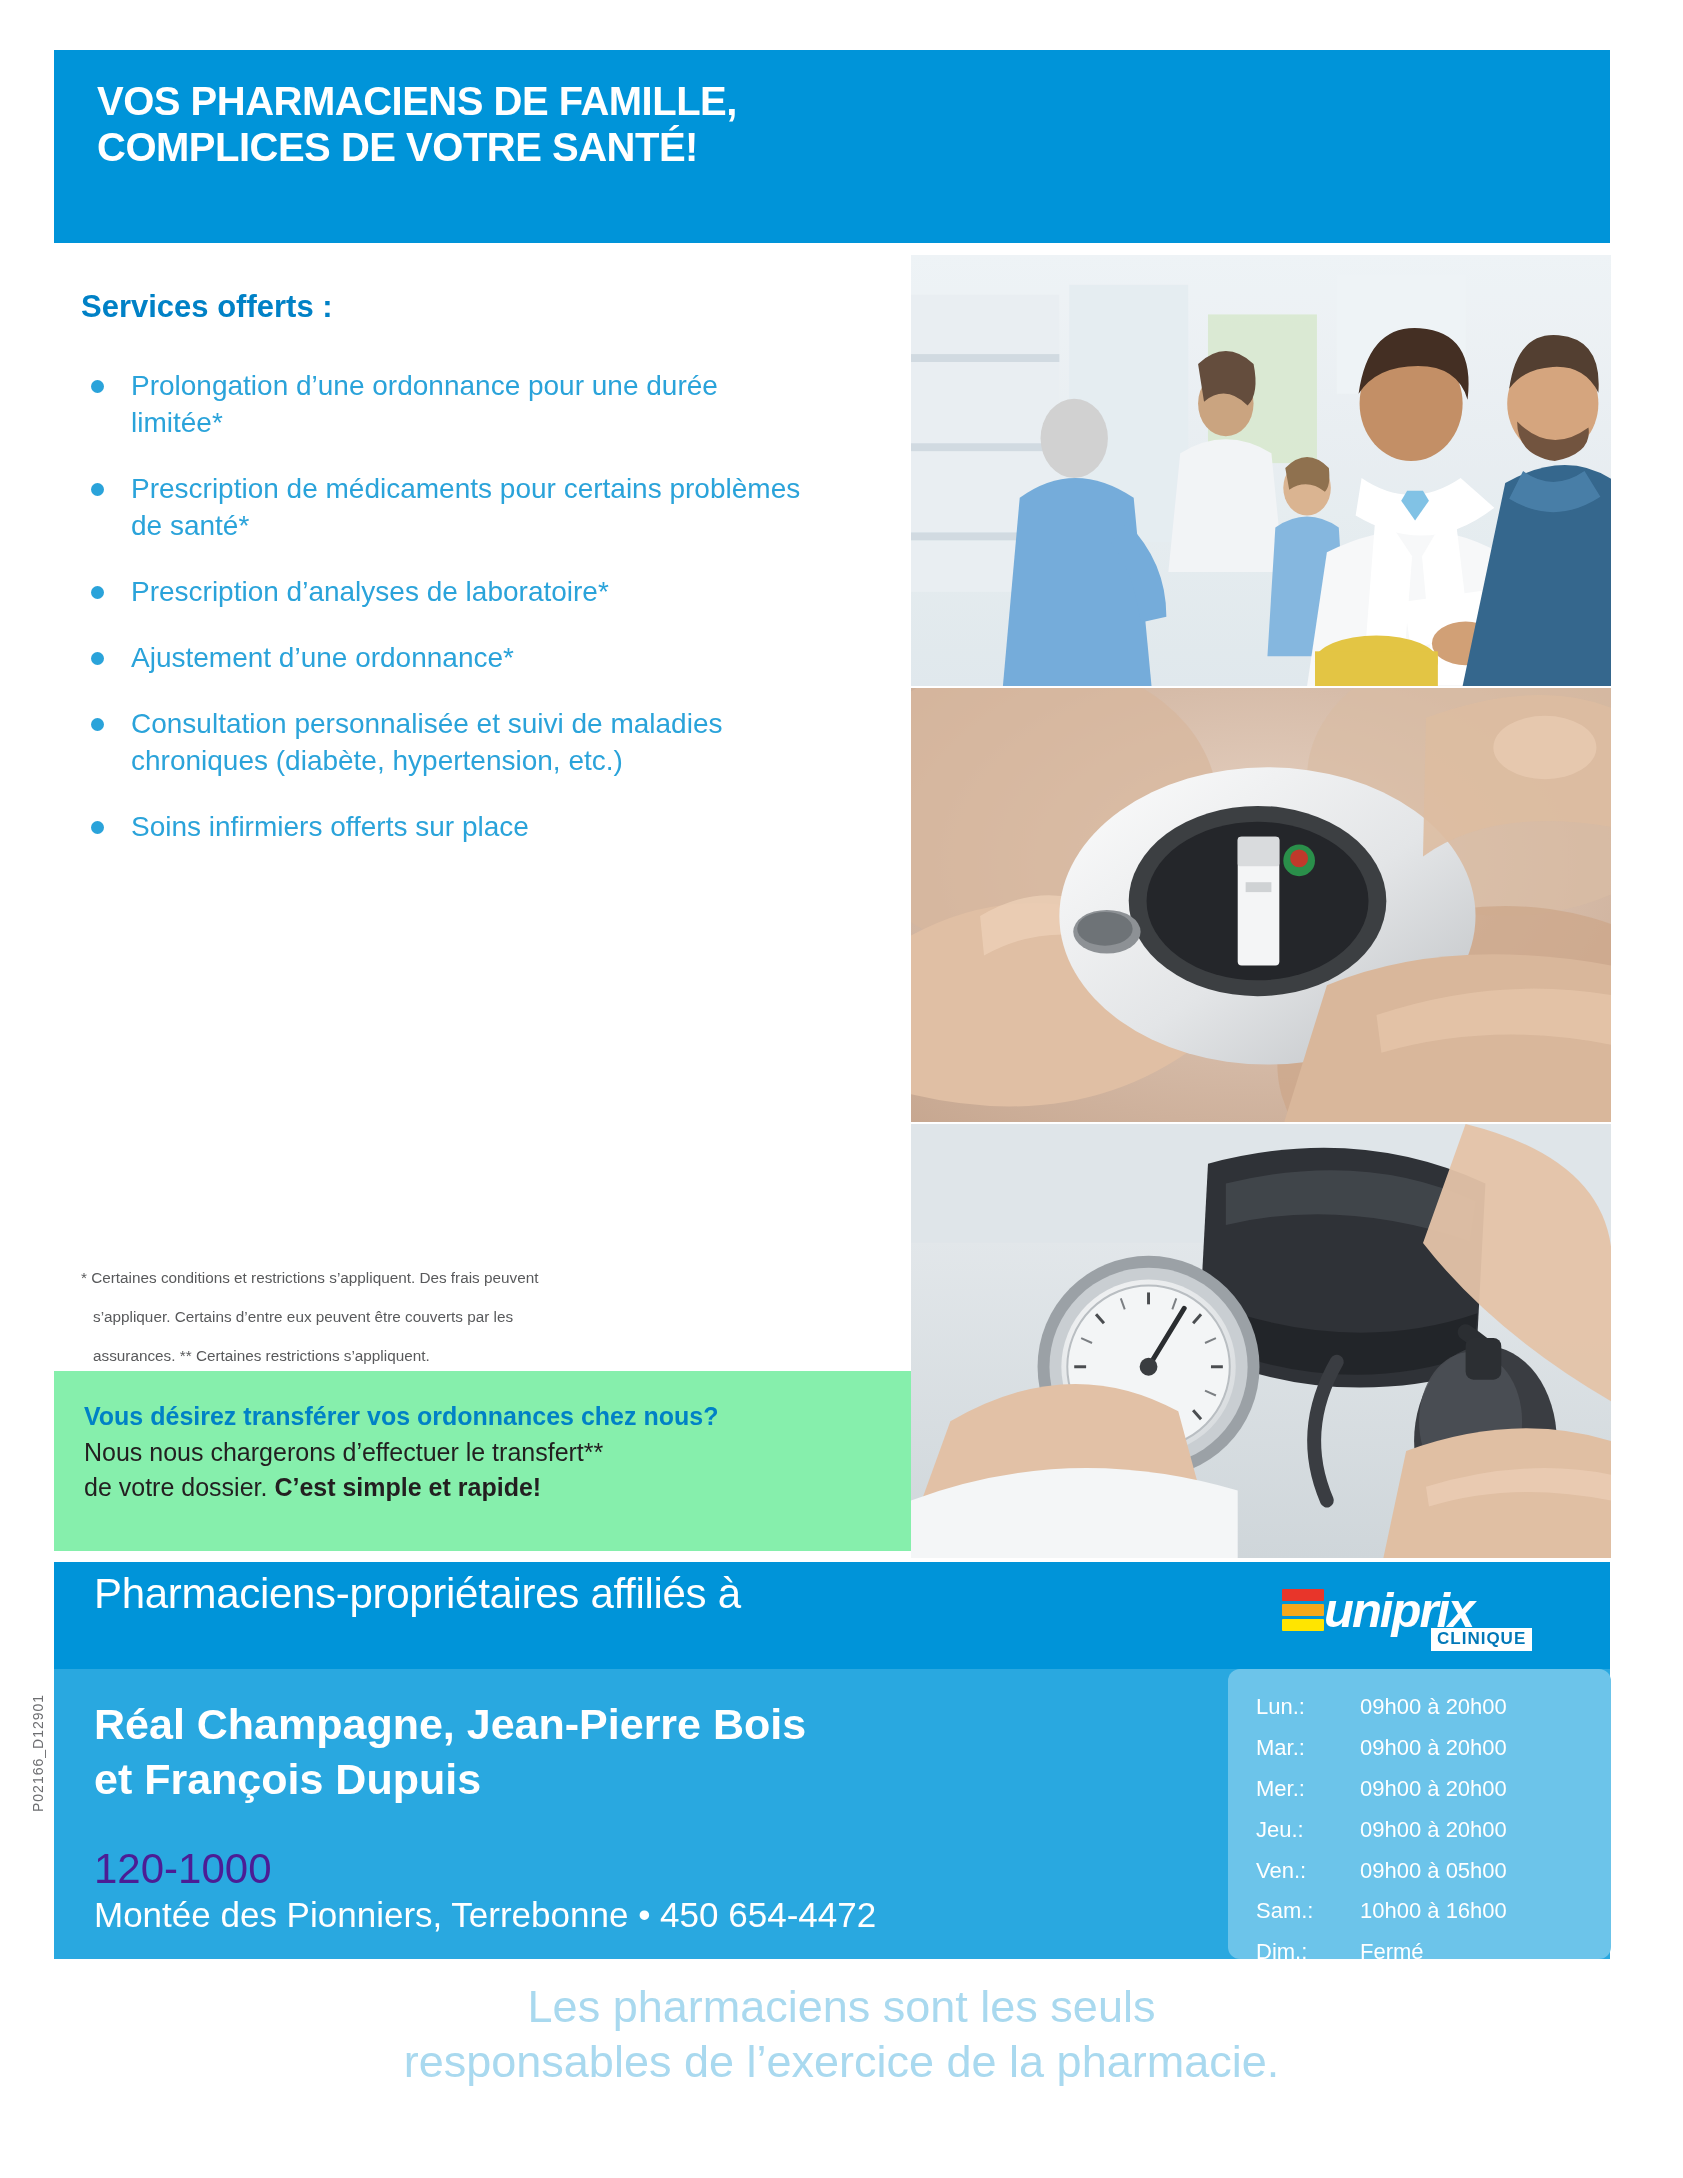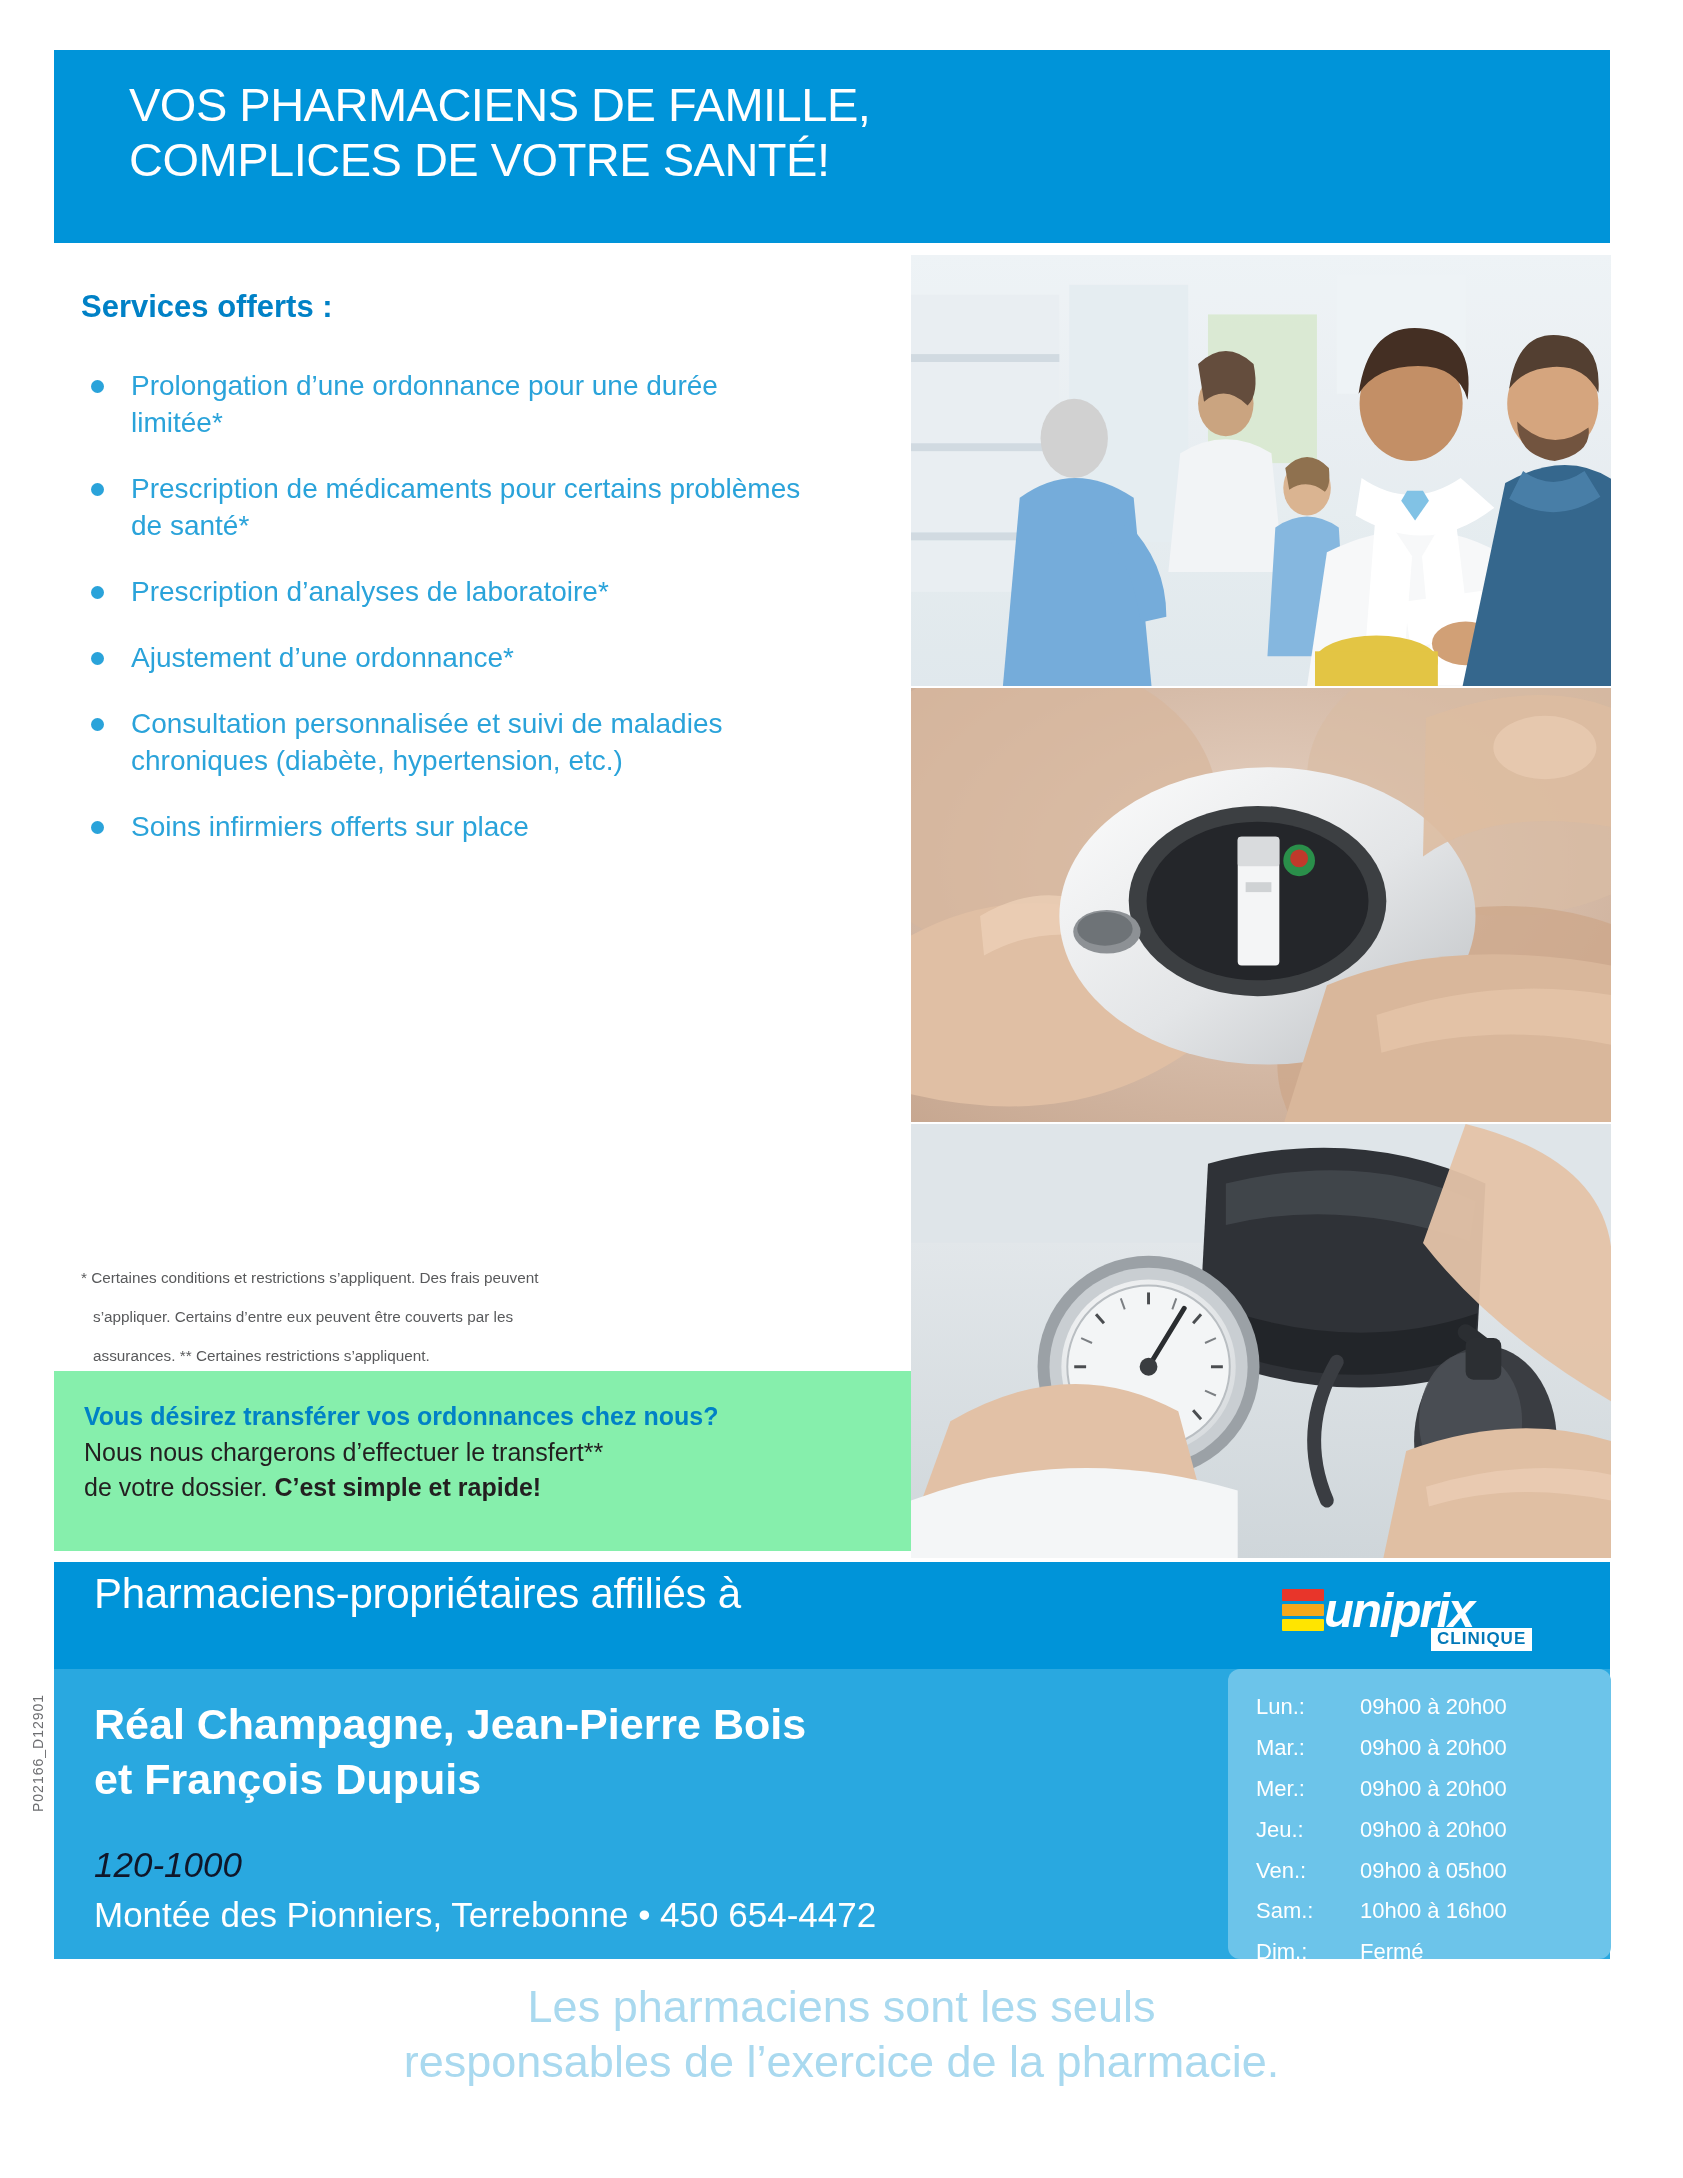--- a/index.html
+++ b/index.html
@@ -31,25 +31,24 @@
     width: 1556px;
     height: 193px;
     background: #0094d9;
   }
   .header-title {
     position: absolute;
     left: 43px;
     top: 28px;
     width: 1436px;
     color: #ffffff;
-    font-weight: normal;
-    font-size: 47px;
+    font-weight: bold;
+    font-size: 40px;
     line-height: 1.16;
     letter-spacing: -0.5px;
-    margin-left: 32px;
   }
   .header-title .line2 { display: block; }
 
   
   .services-title {
     position: absolute;
     left: 81px;
     top: 289px;
     font-size: 31px;
     font-weight: bold;
@@ -206,23 +205,22 @@
     width: 1168px;
     color: #ffffff;
     font-size: 43px;
     font-weight: bold;
     line-height: 1.28;
   }
   .addr-line1 {
     position: absolute;
     left: 40px;
     top: 176px;
-    color: #0f172a;
-    font-size: 35px;
-    font-style: italic;
+    color: #4c1d95;
+    font-size: 42px;
   }
   .addr-line2 {
     position: absolute;
     left: 40px;
     top: 226px;
     color: #ffffff;
     font-size: 35px;
   }
 
   

